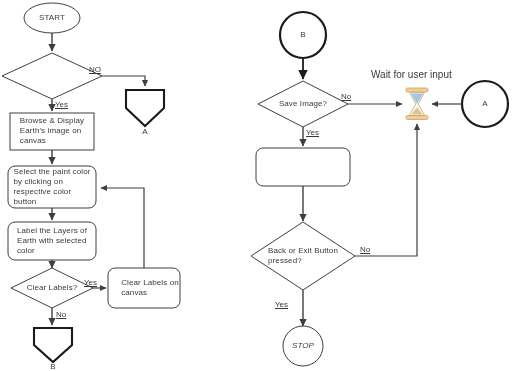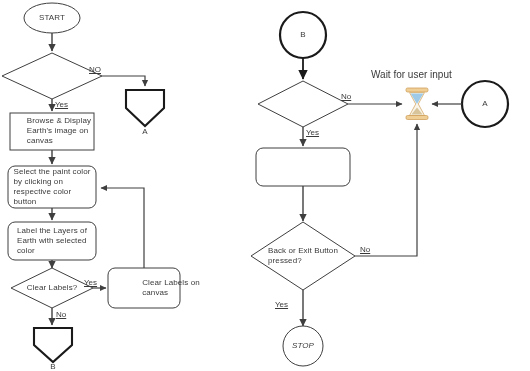--- a/index.html
+++ b/index.html
@@ -138,42 +138,43 @@
       <path d="M411.4,114.6 L422.6,114.6 L417.0,107.6 Z" fill="#d8c49a"></path>
       <rect x="406" y="115.5" width="22" height="4" rx="1.6" fill="#f0cf96" stroke="#cf9f5c" stroke-width="0.8"></rect>
     </g>
   </svg>
 
   <div class="nodetext" style="left:24px; top:8px; width:56px; height:20px;">START</div>
 
 
   <div class="nodetext" style="left:131px; top:126px; width:28px; height:12px;">A</div>
 
-  <div class="nodetext" style="left:18px; top:115px; width:82px; height:32px; white-space:pre-line;">Browse &amp; Display
+  <div class="nodetext" style="left:11px; top:115px; width:82px; height:32px; white-space:pre-line;">Browse &amp; Display
 Earth's image on
 canvas</div>
 
   <div class="nodetext" style="left:9px; top:167px; width:86px; height:40px; white-space:pre-line;border-radius:9px;">Select the paint color
 by clicking on
 respective color
 button</div>
 
   <div class="nodetext" style="left:9px; top:223px; width:86px; height:36px; white-space:pre-line;">Label the Layers of
 Earth with selected
 color</div>
 
   <div class="nodetext" style="left:13px; top:282px; width:78px; height:12px;">Clear Labels?</div>
 
-  <div class="nodetext" style="left:110px; top:270px; width:80px; height:36px; white-space:pre-line;padding-left:21px;">Clear Labels on
+  <div class="nodetext" style="left:110px; top:270px; width:80px; height:36px; white-space:pre-line;">Clear Labels on
 canvas</div>
 
   <div class="nodetext" style="left:39px; top:361px; width:28px; height:11px;">B</div>
 
   <div class="nodetext" style="left:289px; top:29px; width:28px; height:12px;">B</div>
 
+  <div class="nodetext" style="left:265px; top:98px; width:76px; height:12px;">Save Image?</div>
 
   <div class="nodetext" style="left:471px; top:98px; width:28px; height:12px;">A</div>
 
 
   <div class="nodetext" style="left:256px; top:245px; width:94px; height:22px; white-space:pre-line;">Back or Exit Button
 pressed?</div>
 
   <div class="nodetext" style="left:283px; top:340px; width:40px; height:12px;font-style:italic;">STOP</div>
 
   <div class="edgelabel" style="left:89px; top:65px;">NO</div>

